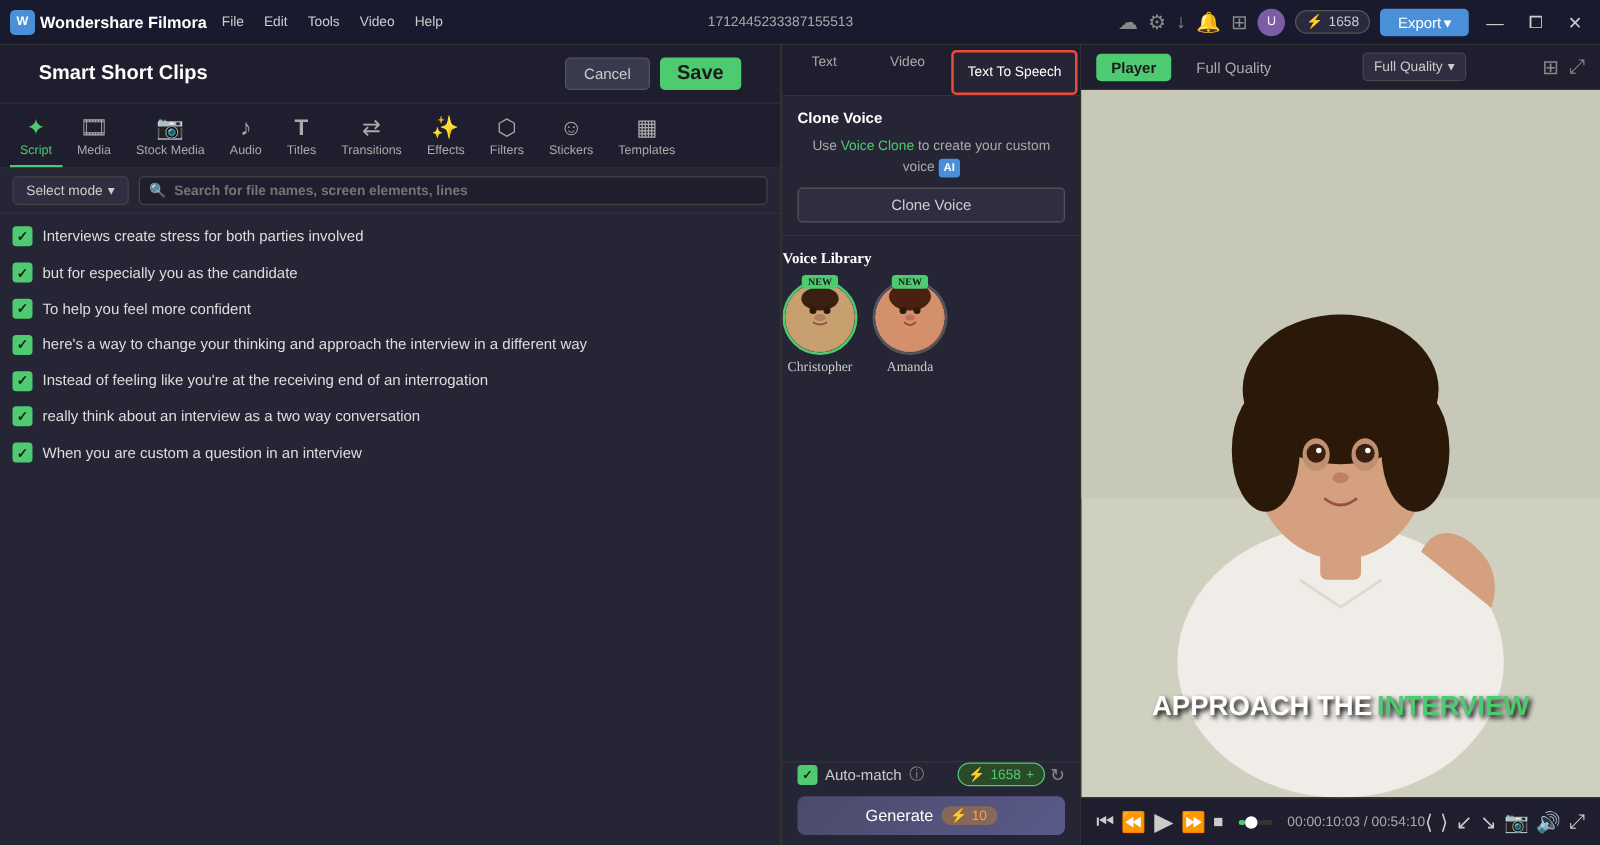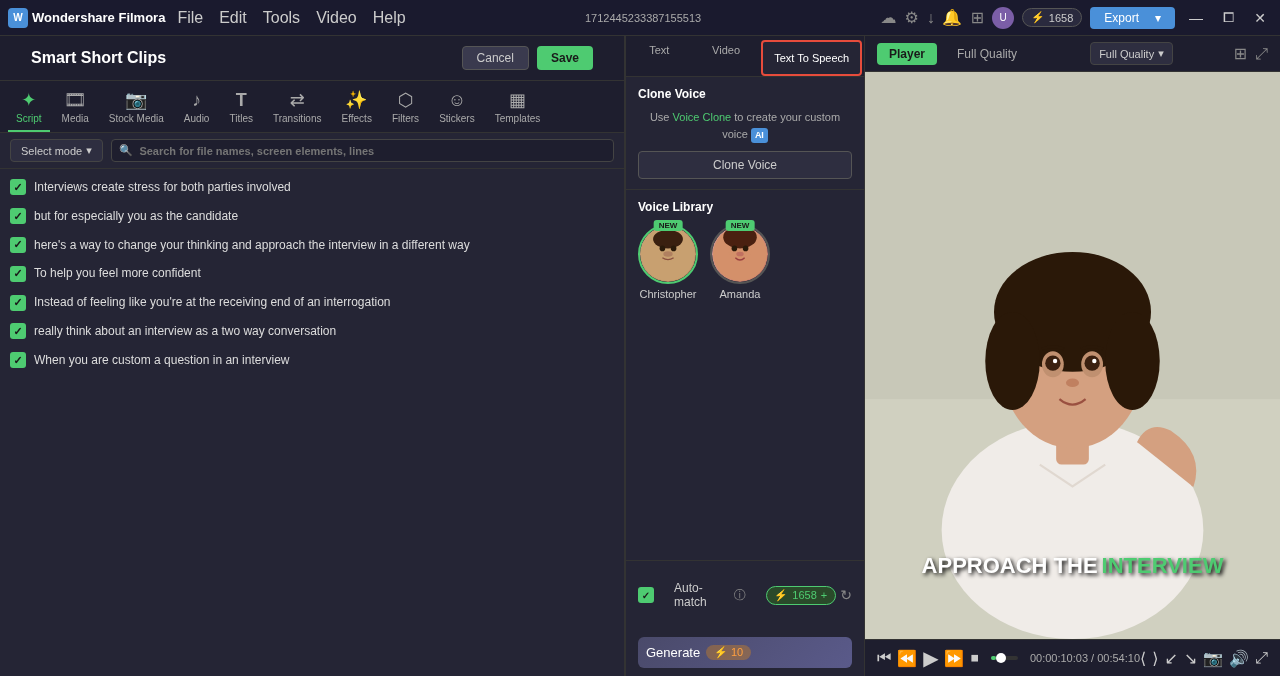--- a/index.html
+++ b/index.html
@@ -2,41 +2,41 @@
 <html><head>
   <meta charset="utf-8">
   <style>
     * { box-sizing: border-box; margin: 0; padding: 0; }
     body { font-family: 'Segoe UI', Arial, sans-serif; font-size: 12px; background: #1e1e2e; color: #ccc; width: 1280px; height: 676px; overflow: hidden; }
 
     
     #topbar { display: flex; align-items: center; background: #1a1a2e; height: 36px; padding: 0 8px; gap: 12px; border-bottom: 1px solid #333; }
     #topbar .logo { display: flex; align-items: center; gap: 4px; color: #fff; font-size: 13px; font-weight: 600; }
     #topbar .logo-icon { width: 20px; height: 20px; background: #4a90d9; border-radius: 4px; display: flex; align-items: center; justify-content: center; font-size: 10px; color: white; }
-    #topbar .menu-items { display: flex; gap: 16px; color: #ccc; font-size: 16px; }
+    #topbar .menu-items { display: flex; gap: 16px; color: #ccc; font-size: 11px; }
     #topbar .menu-items span { cursor: pointer; }
     #topbar .title-center { flex: 1; text-align: center; color: #aaa; font-size: 11px; }
     #topbar .right-controls { display: flex; align-items: center; gap: 8px; }
-    .btn-export { background: #4a90d9; color: white; border: none; padding: 4px 14px; border-radius: 4px; cursor: pointer; font-size: 12px; display: flex; align-items: center; gap: 16px; }
+    .btn-export { background: #4a90d9; color: white; border: none; padding: 4px 14px; border-radius: 4px; cursor: pointer; font-size: 12px; display: flex; align-items: center; gap: 2px; }
     .win-btn { background: none; border: none; color: #ccc; cursor: pointer; font-size: 14px; padding: 2px 6px; }
     .credits-badge { background: #2a2a3e; border: 1px solid #555; border-radius: 10px; padding: 2px 8px; font-size: 11px; color: #ccc; display: flex; align-items: center; gap: 4px; }
     .user-avatar { width: 22px; height: 22px; border-radius: 50%; background: #7b5ea7; display: flex; align-items: center; justify-content: center; font-size: 10px; color: white; }
 
     
     #main { display: flex; height: calc(676px - 36px); }
 
     
     #left-panel { width: 625px; display: flex; flex-direction: column; background: #252535; border-right: 1px solid #333; }
 
     
     #ssc-header { display: flex; align-items: center; justify-content: space-between; padding: 10px 31px; background: #1e1e2e; border-bottom: 1px solid #333; }
     #ssc-header .title { color: #fff; font-size: 16px; font-weight: 600; }
     #ssc-header .action-btns { display: flex; gap: 8px; }
     .btn-cancel { background: #3a3a4e; color: #ccc; border: 1px solid #555; padding: 4px 14px; border-radius: 4px; cursor: pointer; font-size: 12px; }
-    .btn-save { background: #4ecb71; color: #1a1a1a; border: none; padding: 4px 14px; border-radius: 4px; cursor: pointer; font-size: 12px; font-weight: 600; }
+    .btn-save { background: #4ecb71; color: #1a1a1a; border: none; padding: 4px 14px; border-radius: 4px; cursor: pointer; font-size: 16px; font-weight: 600; }
 
     
     #tool-tabs { display: flex; align-items: center; background: #1e1e2e; padding: 4px 8px 0; border-bottom: 1px solid #333; gap: 4px; overflow: hidden; }
     .tool-tab { display: flex; flex-direction: column; align-items: center; padding: 4px 8px 6px; cursor: pointer; color: #aaa; font-size: 10px; gap: 2px; border-bottom: 2px solid transparent; }
     .tool-tab.active { color: #4ecb71; border-bottom: 2px solid #4ecb71; }
     .tool-tab .tab-icon { font-size: 18px; }
 
     
     #script-toolbar { display: flex; align-items: center; padding: 6px 10px; gap: 8px; background: #252535; border-bottom: 1px solid #333; }
     .select-mode-btn { background: #2e2e40; border: 1px solid #444; color: #ccc; padding: 4px 10px; border-radius: 4px; cursor: pointer; font-size: 11px; display: flex; align-items: center; gap: 4px; }
@@ -60,43 +60,43 @@
 
     
     .section-block { padding: 10px 12px; border-bottom: 1px solid #333; }
     .section-title { color: #fff; font-size: 12px; font-weight: 600; margin-bottom: 8px; }
     .clone-desc { color: #aaa; font-size: 11px; text-align: center; line-height: 1.5; margin-bottom: 8px; }
     .clone-desc .voice-clone-link { color: #4ecb71; }
     .ai-badge { display: inline-flex; align-items: center; background: #4a90d9; border-radius: 3px; padding: 1px 4px; font-size: 9px; color: white; font-weight: bold; }
     .btn-clone { width: 100%; background: #2e2e40; border: 1px solid #555; color: #ccc; padding: 6px; border-radius: 4px; cursor: pointer; font-size: 12px; }
 
     
-    #voice-library { padding: 10px 12px; flex: 1; overflow-y: auto; }
+    #voice-library { padding: 10px 0; flex: 1; overflow-y: auto; font-family: Liberation Serif, serif; }
     .voice-library-title { color: #fff; font-size: 12px; font-weight: 600; margin-bottom: 10px; }
     .voice-grid { display: flex; gap: 12px; flex-wrap: wrap; }
     .voice-item { display: flex; flex-direction: column; align-items: center; gap: 4px; cursor: pointer; }
     .voice-avatar-img { width: 60px; height: 60px; border-radius: 50%; overflow: hidden; border: 2px solid #555; }
     .voice-avatar-img.selected { border-color: #4ecb71; }
     .avatar-face { width: 100%; height: 100%; border-radius: 50%; display: flex; align-items: center; justify-content: center; font-size: 22px; }
     .avatar-christopher { background: linear-gradient(135deg, #c8a882, #b8885a); }
     .avatar-amanda { background: linear-gradient(135deg, #d4a0a0, #c07060); }
     .voice-name { font-size: 11px; color: #ccc; }
 
     
-    #auto-match-row { display: flex; align-items: center; gap: 20px; padding: 20px 12px; border-top: 1px solid #333; }
+    #auto-match-row { display: flex; align-items: center; gap: 6px; padding: 0 12px; border-top: 1px solid #333; }
     .checkbox-green { width: 16px; height: 16px; background: #4ecb71; border-radius: 3px; display: flex; align-items: center; justify-content: center; flex-shrink: 0; cursor: pointer; }
     .checkbox-green::after { content: '✓'; color: #1a1a1a; font-size: 10px; font-weight: bold; }
     .auto-match-label { color: #ccc; font-size: 12px; }
     .info-icon { color: #888; font-size: 12px; cursor: pointer; }
     .credits-row { display: flex; align-items: center; gap: 4px; margin-left: auto; }
     .credits-green { background: #2a4a2a; border: 1px solid #4ecb71; border-radius: 10px; padding: 2px 8px; font-size: 11px; color: #4ecb71; display: flex; align-items: center; gap: 4px; }
     .refresh-icon { color: #888; font-size: 14px; cursor: pointer; }
 
     
-    #generate-btn { margin: 8px 12px; background: linear-gradient(135deg, #4a4a6a, #5a5a8a); border: none; color: #fff; padding: 8px; border-radius: 6px; cursor: pointer; font-size: 13px; display: flex; align-items: center; gap: 6px; }
+    #generate-btn { margin: 8px 12px; background: linear-gradient(135deg, #4a4a6a, #5a5a8a); border: none; color: #fff; padding: 8px; border-radius: 6px; cursor: pointer; font-size: 13px; display: flex; align-items: center; justify-content: center; gap: 6px; }
     #generate-btn .gen-credits { background: rgba(255,150,0,0.3); border-radius: 10px; padding: 1px 8px; font-size: 11px; color: #ffa040; }
 
     
     #right-panel { flex: 1; display: flex; flex-direction: column; background: #1a1a2a; }
     #preview-header { display: flex; align-items: center; justify-content: space-between; padding: 6px 12px; background: #1e1e2e; border-bottom: 1px solid #333; }
     .preview-tabs { display: flex; gap: 8px; }
     .preview-tab { padding: 4px 12px; font-size: 12px; color: #aaa; cursor: pointer; border-radius: 4px; }
     .preview-tab.active { background: #4ecb71; color: #1a1a1a; font-weight: 600; }
     .quality-select { display: flex; align-items: center; gap: 4px; background: #2e2e40; border: 1px solid #444; border-radius: 4px; padding: 4px 8px; cursor: pointer; color: #ccc; font-size: 11px; }
     .preview-icons { display: flex; gap: 8px; }
@@ -233,25 +233,25 @@
       <div class="script-item">
         <div class="script-checkbox"></div>
         <span class="script-text">Interviews create stress for both parties involved</span>
       </div>
       <div class="script-item">
         <div class="script-checkbox"></div>
         <span class="script-text">but for especially you as the candidate</span>
       </div>
       <div class="script-item">
         <div class="script-checkbox"></div>
+        <span class="script-text">To help you feel more confident</span>
+      </div>
+      <div class="script-item">
+        <div class="script-checkbox"></div>
         <span class="script-text">here's a way to change your thinking and approach the interview in a different way</span>
-      </div>
-      <div class="script-item">
-        <div class="script-checkbox"></div>
-        <span class="script-text">To help you feel more confident</span>
       </div>
       <div class="script-item">
         <div class="script-checkbox"></div>
         <span class="script-text">Instead of feeling like you're at the receiving end of an interrogation</span>
       </div>
       <div class="script-item">
         <div class="script-checkbox"></div>
         <span class="script-text">really think about an interview as a two way conversation</span>
       </div>
       <div class="script-item">

